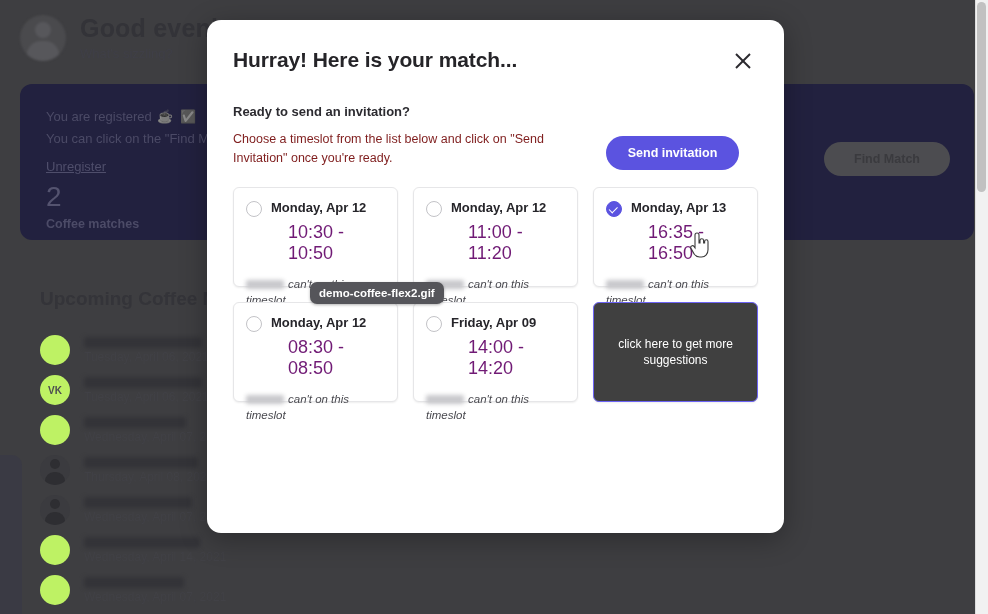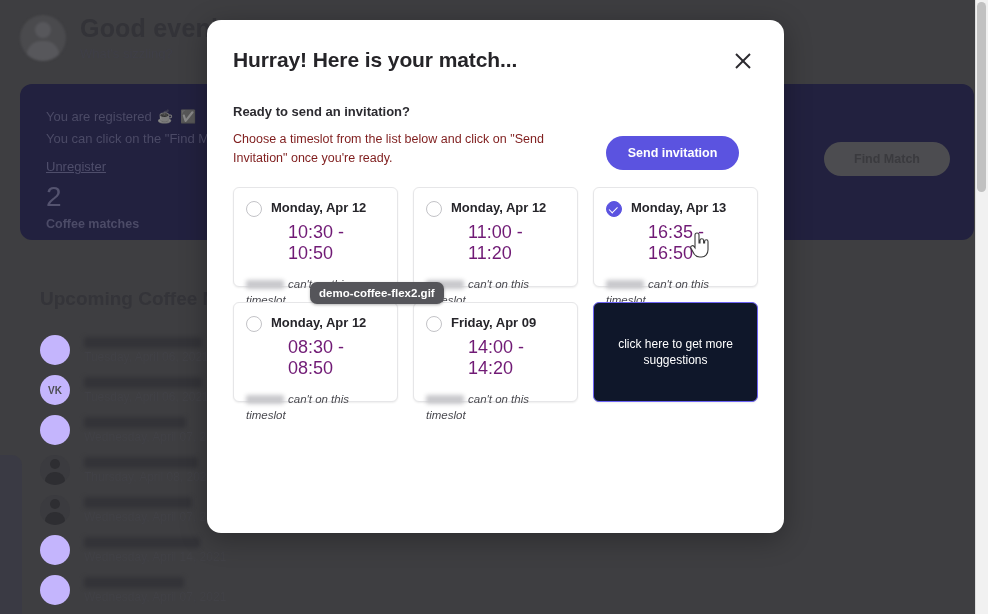--- a/index.html
+++ b/index.html
@@ -72,21 +72,21 @@
   }
 
   .upcoming-title {
     position: absolute; left: 40px; top: 288px;
     font-size: 19px; font-weight: bold; color: #343439;
   }
   .match-list { position: absolute; left: 40px; top: 330px; width: 560px; }
   .match-row { display: flex; align-items: center; gap: 14px; height: 40px; }
   .match-av {
     width: 30px; height: 30px; border-radius: 50%;
-    background: #c4b5fd; flex: 0 0 auto;
+    background: #bef264; flex: 0 0 auto;
     display: flex; align-items: center; justify-content: center;
     font-size: 10px; font-weight: bold; color: #4c4c51;
   }
   .match-av.silhouette { background: #3b3b3f; position: relative; overflow: hidden; }
   .match-av.silhouette::before {
     content: ""; position: absolute; left: 10px; top: 4px;
     width: 10px; height: 10px; border-radius: 50%; background: #2e2e32;
   }
   .match-av.silhouette::after {
     content: ""; position: absolute; left: 5px; top: 17px;
@@ -185,21 +185,21 @@
   .slot-note {
     margin: 13px 0 0 0;
     font-size: 11.5px; font-style: italic; color: #4a4a50; line-height: 1.35;
   }
   .slot-note .blurname {
     display: inline-block; width: 38px; height: 9px; border-radius: 2px;
     background: #c8c8cc; filter: blur(2px); vertical-align: middle;
     margin-right: 4px;
   }
   .slot.more {
-    background: #0f172a; border-color: #6c63f5;
+    background: #404040; border-color: #6c63f5;
     display: flex; align-items: center; justify-content: center;
     padding: 0 14px;
   }
   .more-label {
     color: #fff; font-size: 12px; text-align: center; line-height: 1.35;
   }
 
   
   #tooltip {
     position: absolute; left: 310px; top: 282px;

